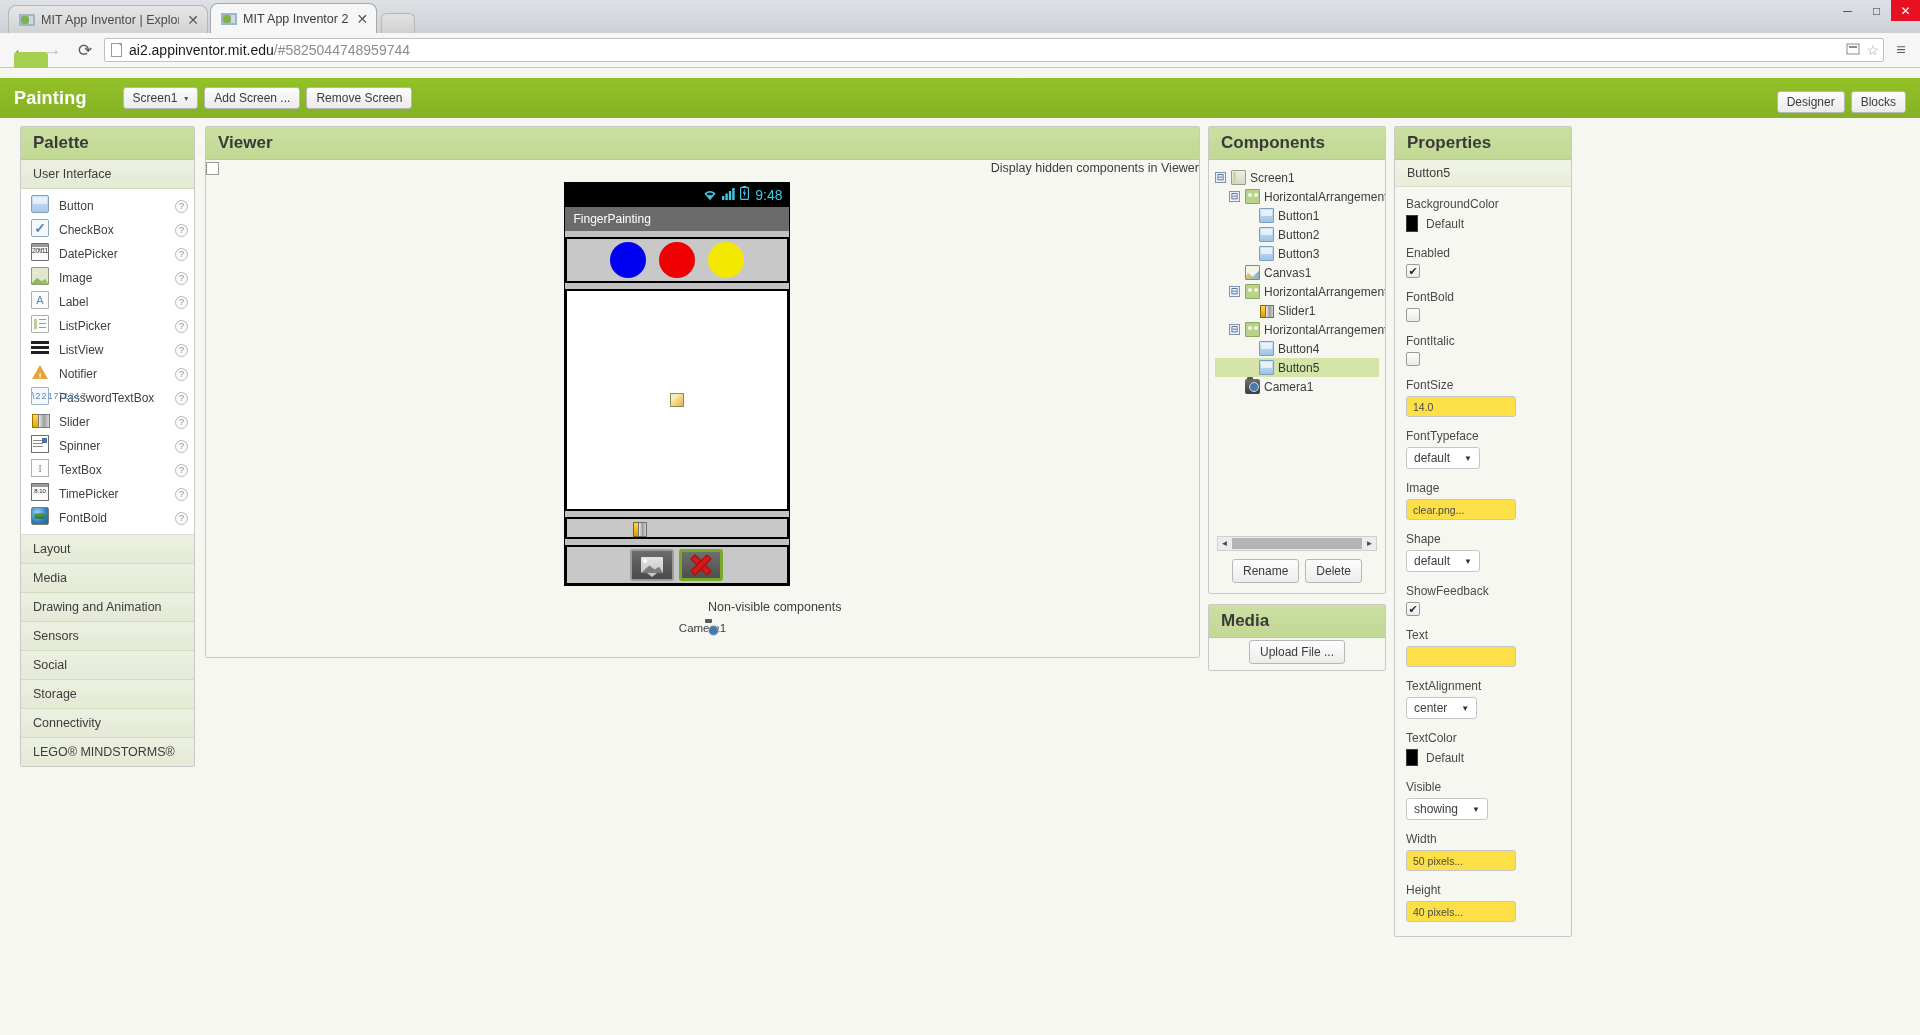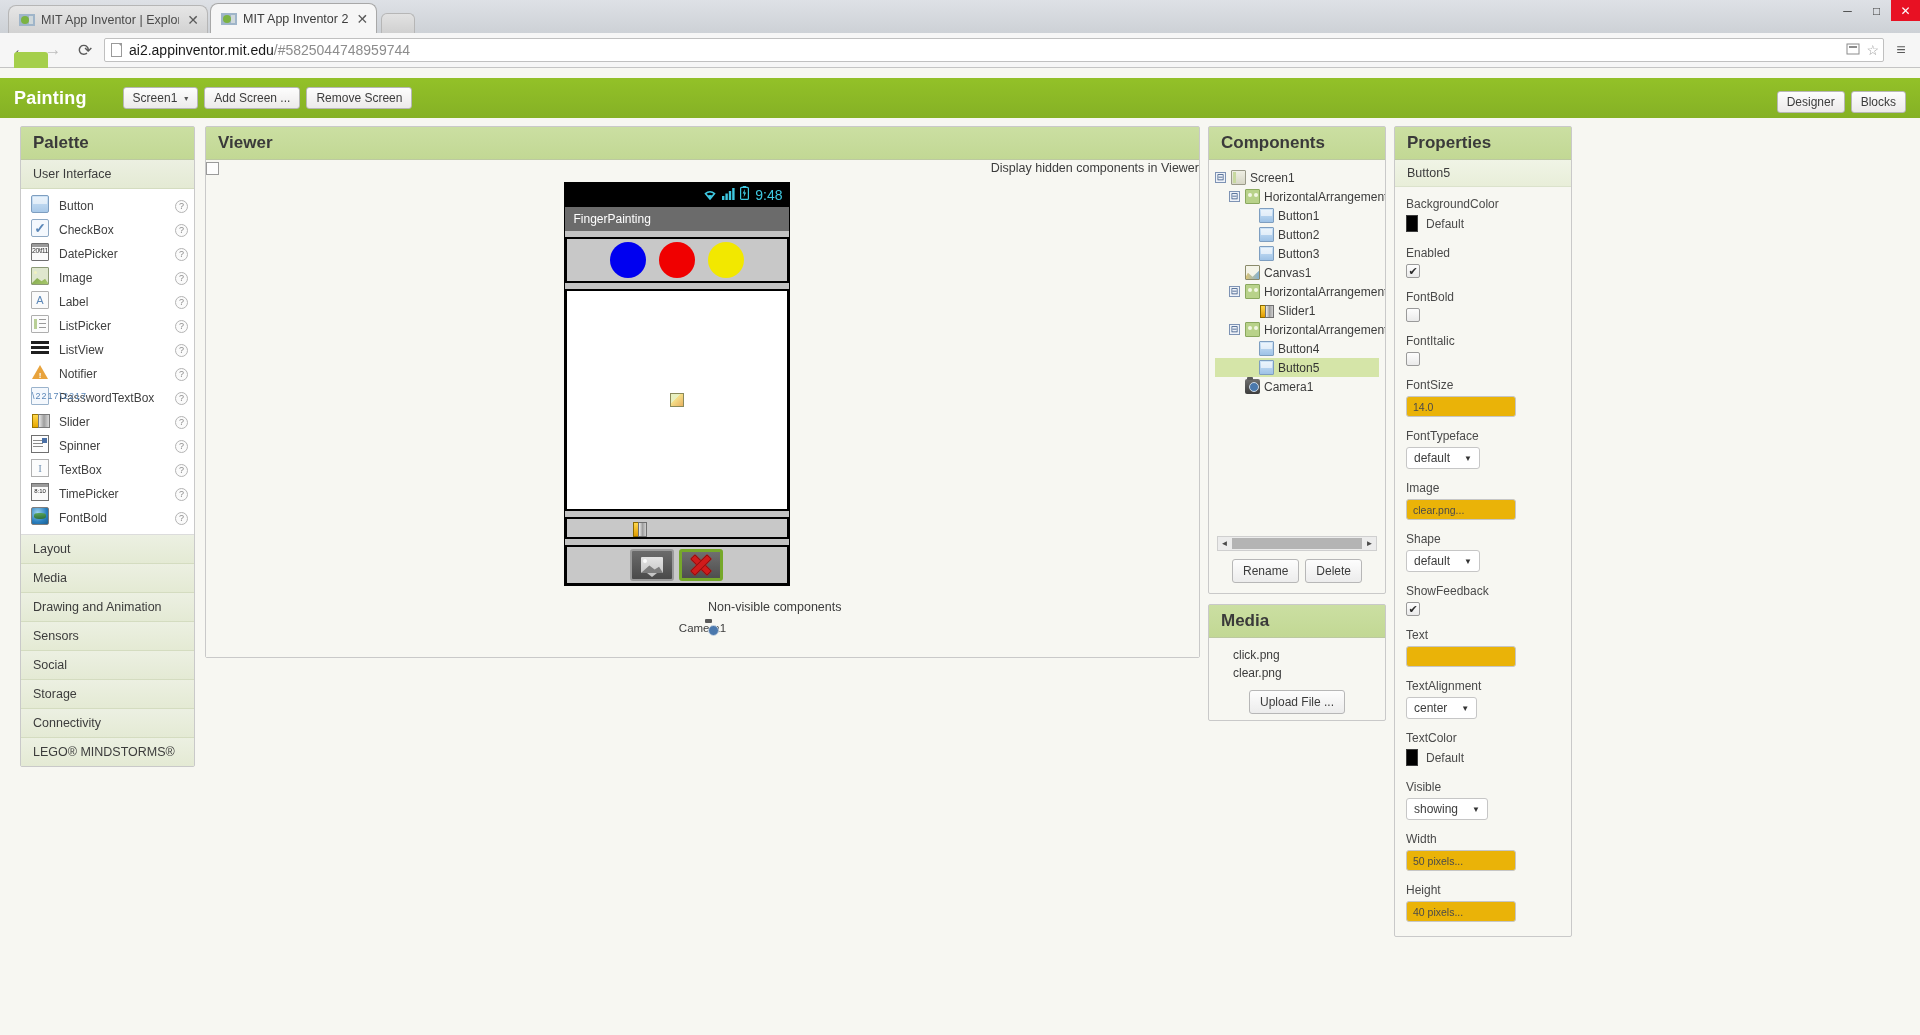--- a/index.html
+++ b/index.html
@@ -561,21 +561,21 @@
   .pcheck.on::after {
     content: "✔";
     position: absolute; inset: 0;
     font-size: 11px; line-height: 13px; text-align: center;
     color: #2c2c2c;
   }
   .ptext {
     width: 110px; height: 21px;
     border: 1px solid #c6c6c6;
     border-radius: 3px;
-    background: #eab308;
+    background: #fde047;
     font-size: 10.5px;
     color: #4a4a4a;
     padding: 0 6px;
     display: flex; align-items: center;
     cursor: text;
   }
   .pselect {
     height: 22px;
     border: 1px solid #c6c6c6;
     border-radius: 3px;
@@ -913,24 +913,20 @@
         </div>
 
         <div class="ctree-buttons">
           <div class="sbtn">Rename</div>
           <div class="sbtn">Delete</div>
         </div>
       </div>
 
       <div class="panel media-panel">
         <div class="panel-head">Media</div>
-        <div class="media-list">
-          <div class="media-item">click.png</div>
-          <div class="media-item">clear.png</div>
-        </div>
         <div class="media-upload">
           <span class="sbtn">Upload File ...</span>
         </div>
       </div>
     </div>
 
     <div class="panel properties">
       <div class="panel-head">Properties</div>
       <div class="prop-sub">Button5</div>
       <div class="prop-list">

